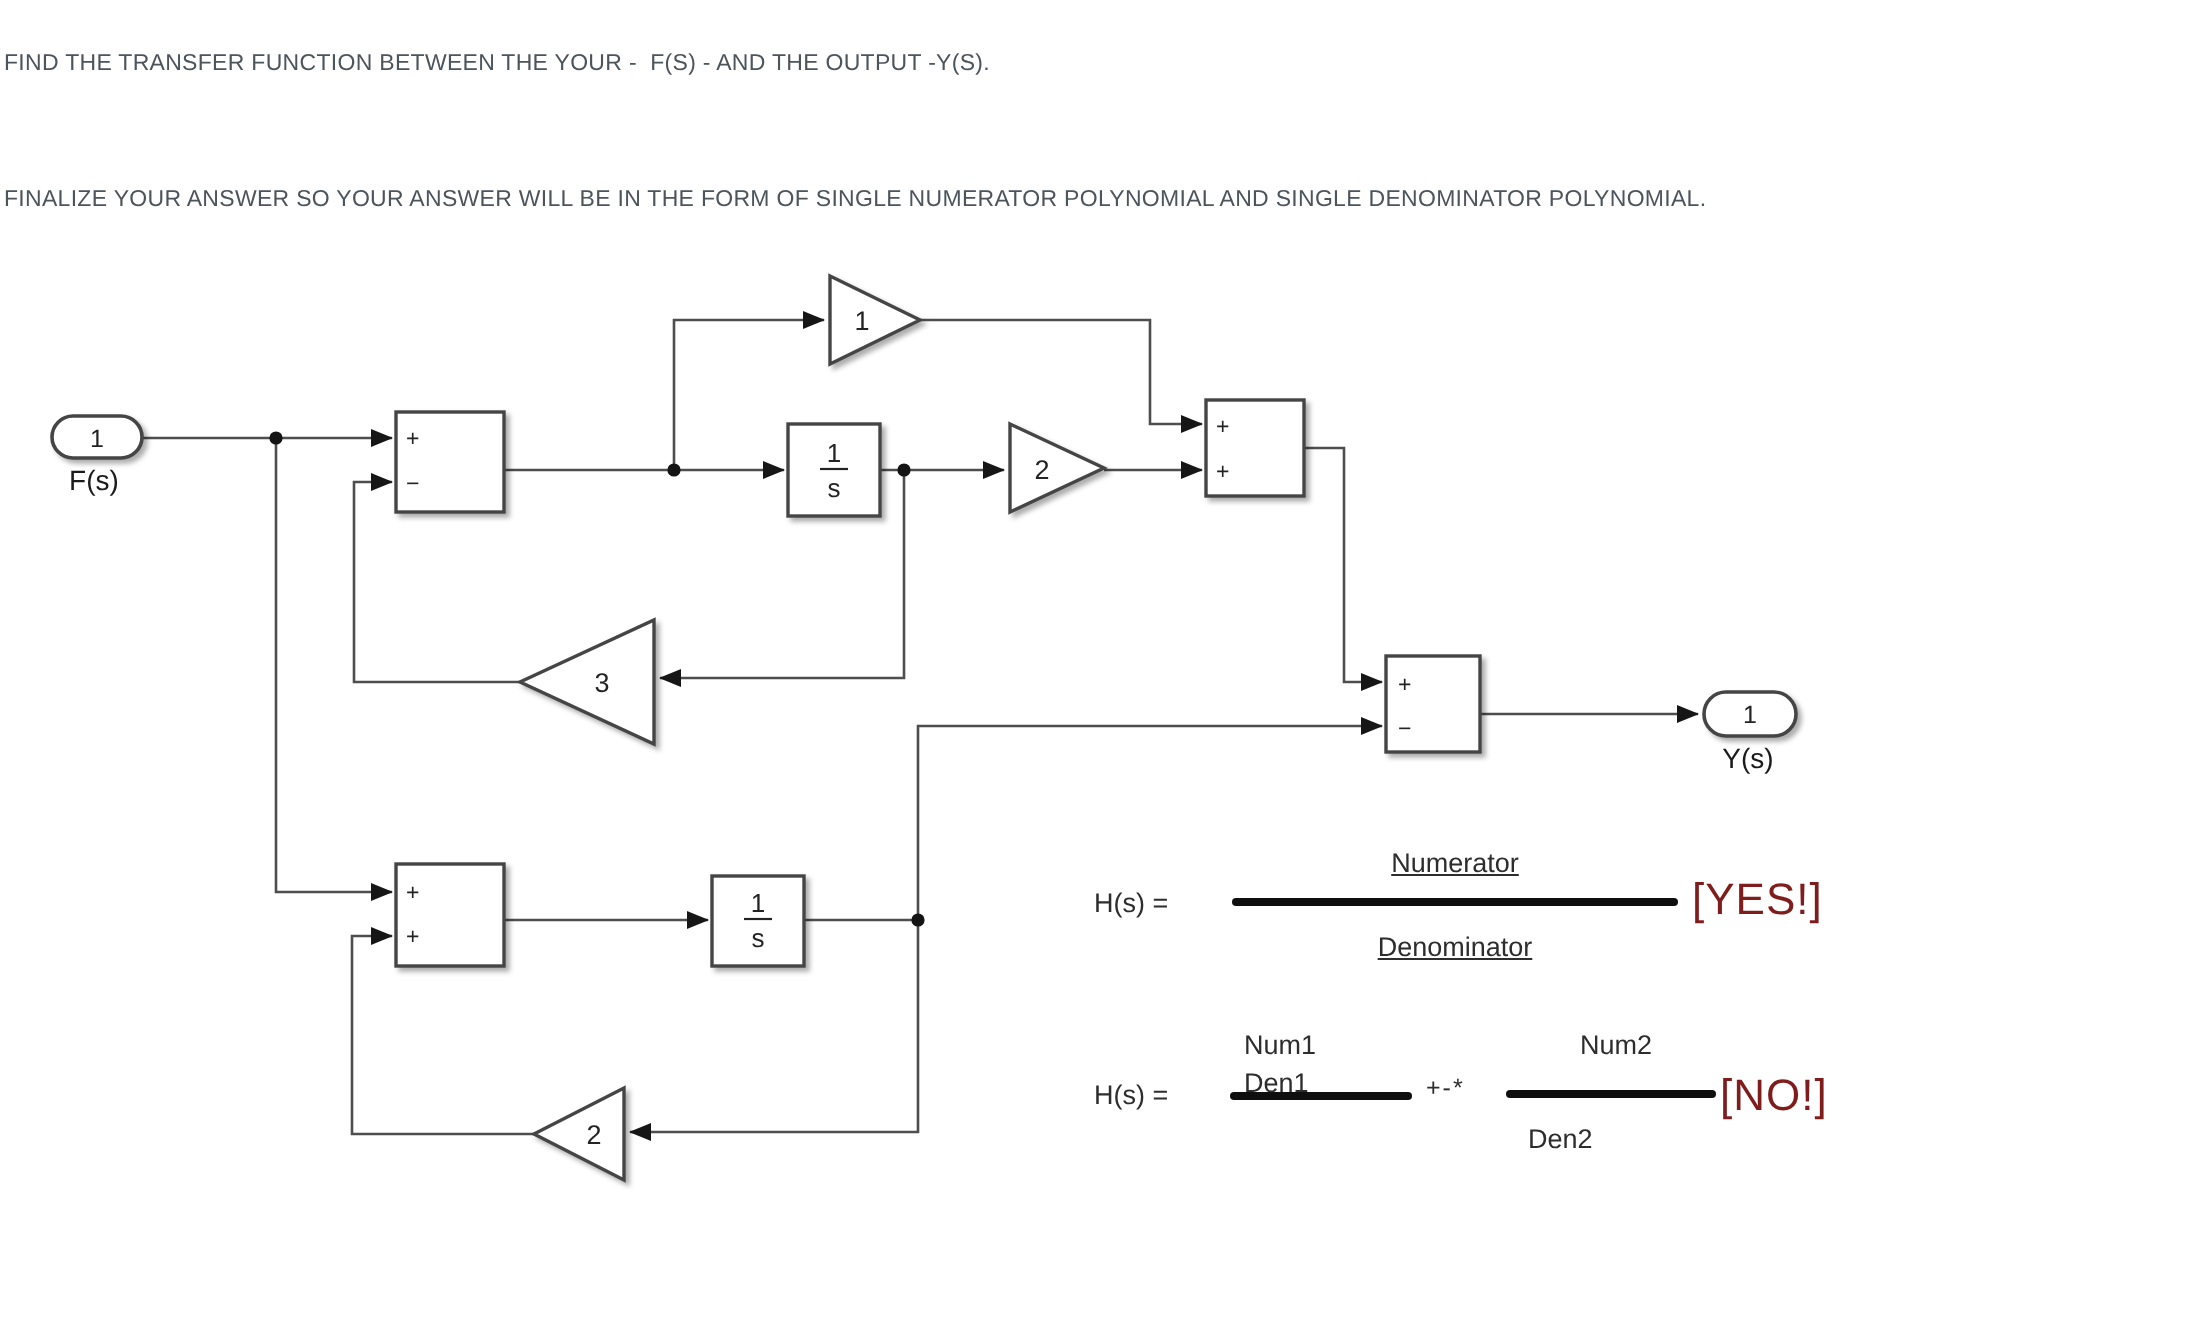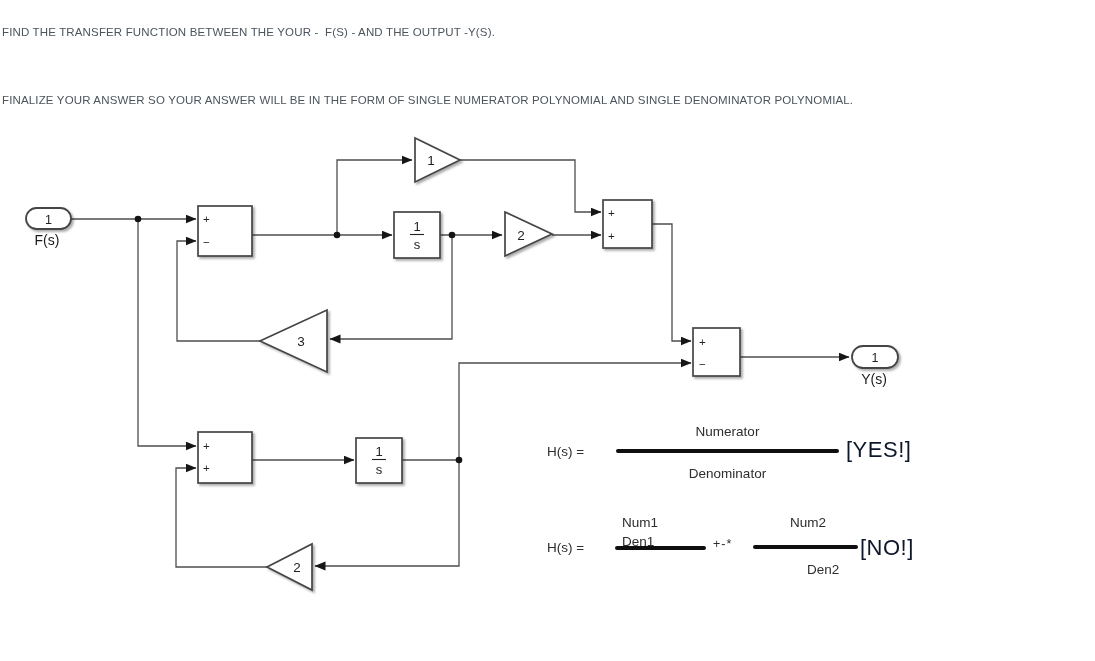--- a/index.html
+++ b/index.html
@@ -21,23 +21,23 @@
   }
   .port{stroke-width:1.8;}
   .dot{fill:#141414;stroke:none;}
   .sign{font-size:11.5px;}
   .gnum{font-size:13.5px;text-anchor:middle;}
   .pnum{font-size:12.5px;text-anchor:middle;}
   .plabel{font-size:14px;text-anchor:middle;fill:#1b1b1b;}
   .fnum{font-size:13px;text-anchor:middle;}
   .fbar{stroke:#232323;stroke-width:1.1;}
   .eq-text{color:#2d2d2d;font-size:13.5px;}
-  .eq-center{text-align:center;}
+  .eq-center{text-align:center;text-decoration:underline;}
   .bar{background:#0f0f0f;border-radius:2px;height:4px;}
-  .verdict{color:#0f172a;font-size:22px;letter-spacing:.5px;}
+  .verdict{color:#7f1d1d;font-size:22px;letter-spacing:.5px;}
 </style>
 </head>
 <body>
 
 <div class="abs instr" style="left:2px;top:26px;">FIND THE TRANSFER FUNCTION BETWEEN THE YOUR -  F(S) - AND THE OUTPUT -Y(S).</div>
 <div class="abs instr" style="left:2px;top:58px;margin-top:36px;">FINALIZE YOUR ANSWER SO YOUR ANSWER WILL BE IN THE FORM OF SINGLE NUMERATOR POLYNOMIAL AND SINGLE DENOMINATOR POLYNOMIAL.</div>
 
 <svg width="1095" height="661" viewBox="0 0 1095 661">
   <defs>
     <marker id="arr" markerUnits="userSpaceOnUse" markerWidth="12" markerHeight="10" refX="10.5" refY="4.5" orient="auto">
@@ -144,14 +144,14 @@
 <div class="abs eq-text eq-center" style="left:616px;top:466px;width:223px;text-align:center;">Denominator</div>
 <div class="abs verdict" style="left:846px;top:437px;">[YES!]</div>
 
 <div class="abs eq-text" style="left:547px;top:540px;">H(s) =</div>
 <div class="abs eq-text" style="left:622px;top:515px;">Num1</div>
 <div class="abs bar" style="left:615px;top:546px;width:91px;"></div>
 <div class="abs eq-text" style="left:622px;top:534px;">Den1</div>
 <div class="abs eq-text" style="left:713px;top:537px;font-size:12.5px;letter-spacing:1px;">+-*</div>
 <div class="abs eq-text" style="left:790px;top:515px;">Num2</div>
 <div class="abs bar" style="left:753px;top:545px;width:105px;"></div>
-<div class="abs eq-text" style="left:764px;top:562px;margin-left:43px;">Den2</div>
+<div class="abs eq-text" style="left:764px;top:562px;">Den2</div>
 <div class="abs verdict" style="left:860px;top:535px;">[NO!]</div>
 
 </body></html>

